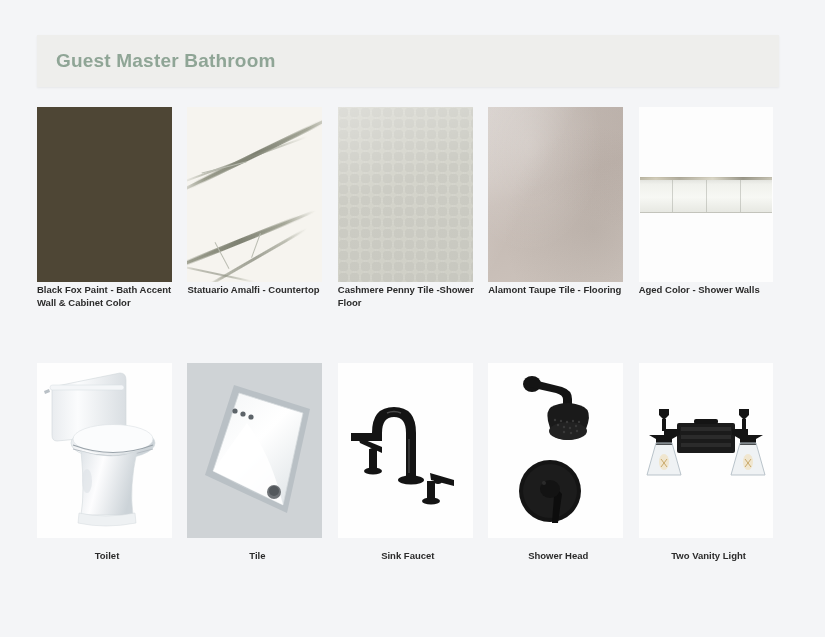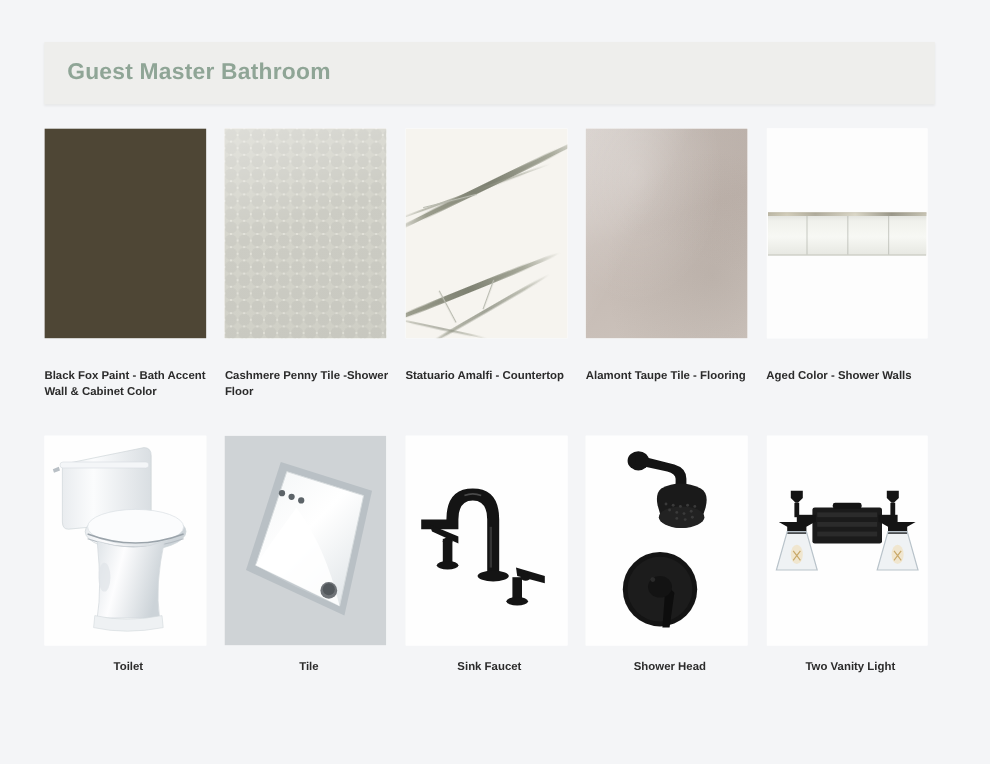--- a/index.html
+++ b/index.html
@@ -60,21 +60,21 @@
   .thumb {
     position: relative;
     width: 135px;
     height: 175px;
     overflow: hidden;
     background: #ffffff;
   }
   .board-cell.wide .thumb { width: 134px; }
 
   .caption {
-    margin-top: 26px;
+    margin-top: 2px;
     font-size: 9.5px;
     line-height: 12.5px;
     font-weight: bold;
     color: #2b2b2b;
     width: 140px;
   }
   .row-2 .caption { margin-top: 12px; }
 
   
   .sw-paint {
@@ -186,39 +186,39 @@
 
     <div class="board-cell">
       <div class="thumb">
         <div class="sw-paint"></div>
       </div>
       <div class="caption">Black Fox Paint - Bath Accent Wall &amp; Cabinet Color</div>
     </div>
 
     <div class="board-cell">
       <div class="thumb">
-        <div class="sw-penny"></div>
-      </div>
-      <div class="caption">Cashmere Penny Tile -Shower Floor</div>
-    </div>
-
-    <div class="board-cell">
-      <div class="thumb">
         <div class="sw-marble">
           <div class="vein v1"></div>
           <div class="vein v1b"></div>
           <div class="vein v2"></div>
           <div class="vein v2b"></div>
           <div class="vein v3"></div>
           <div class="hair h1"></div>
           <div class="hair h2"></div>
           <div class="hair h3"></div>
         </div>
       </div>
       <div class="caption">Statuario Amalfi - Countertop</div>
+    </div>
+
+    <div class="board-cell">
+      <div class="thumb">
+        <div class="sw-penny"></div>
+      </div>
+      <div class="caption">Cashmere Penny Tile -Shower Floor</div>
     </div>
 
     <div class="board-cell">
       <div class="thumb">
         <div class="sw-taupe"></div>
       </div>
       <div class="caption">Alamont Taupe Tile - Flooring</div>
     </div>
 
     <div class="board-cell wide">

